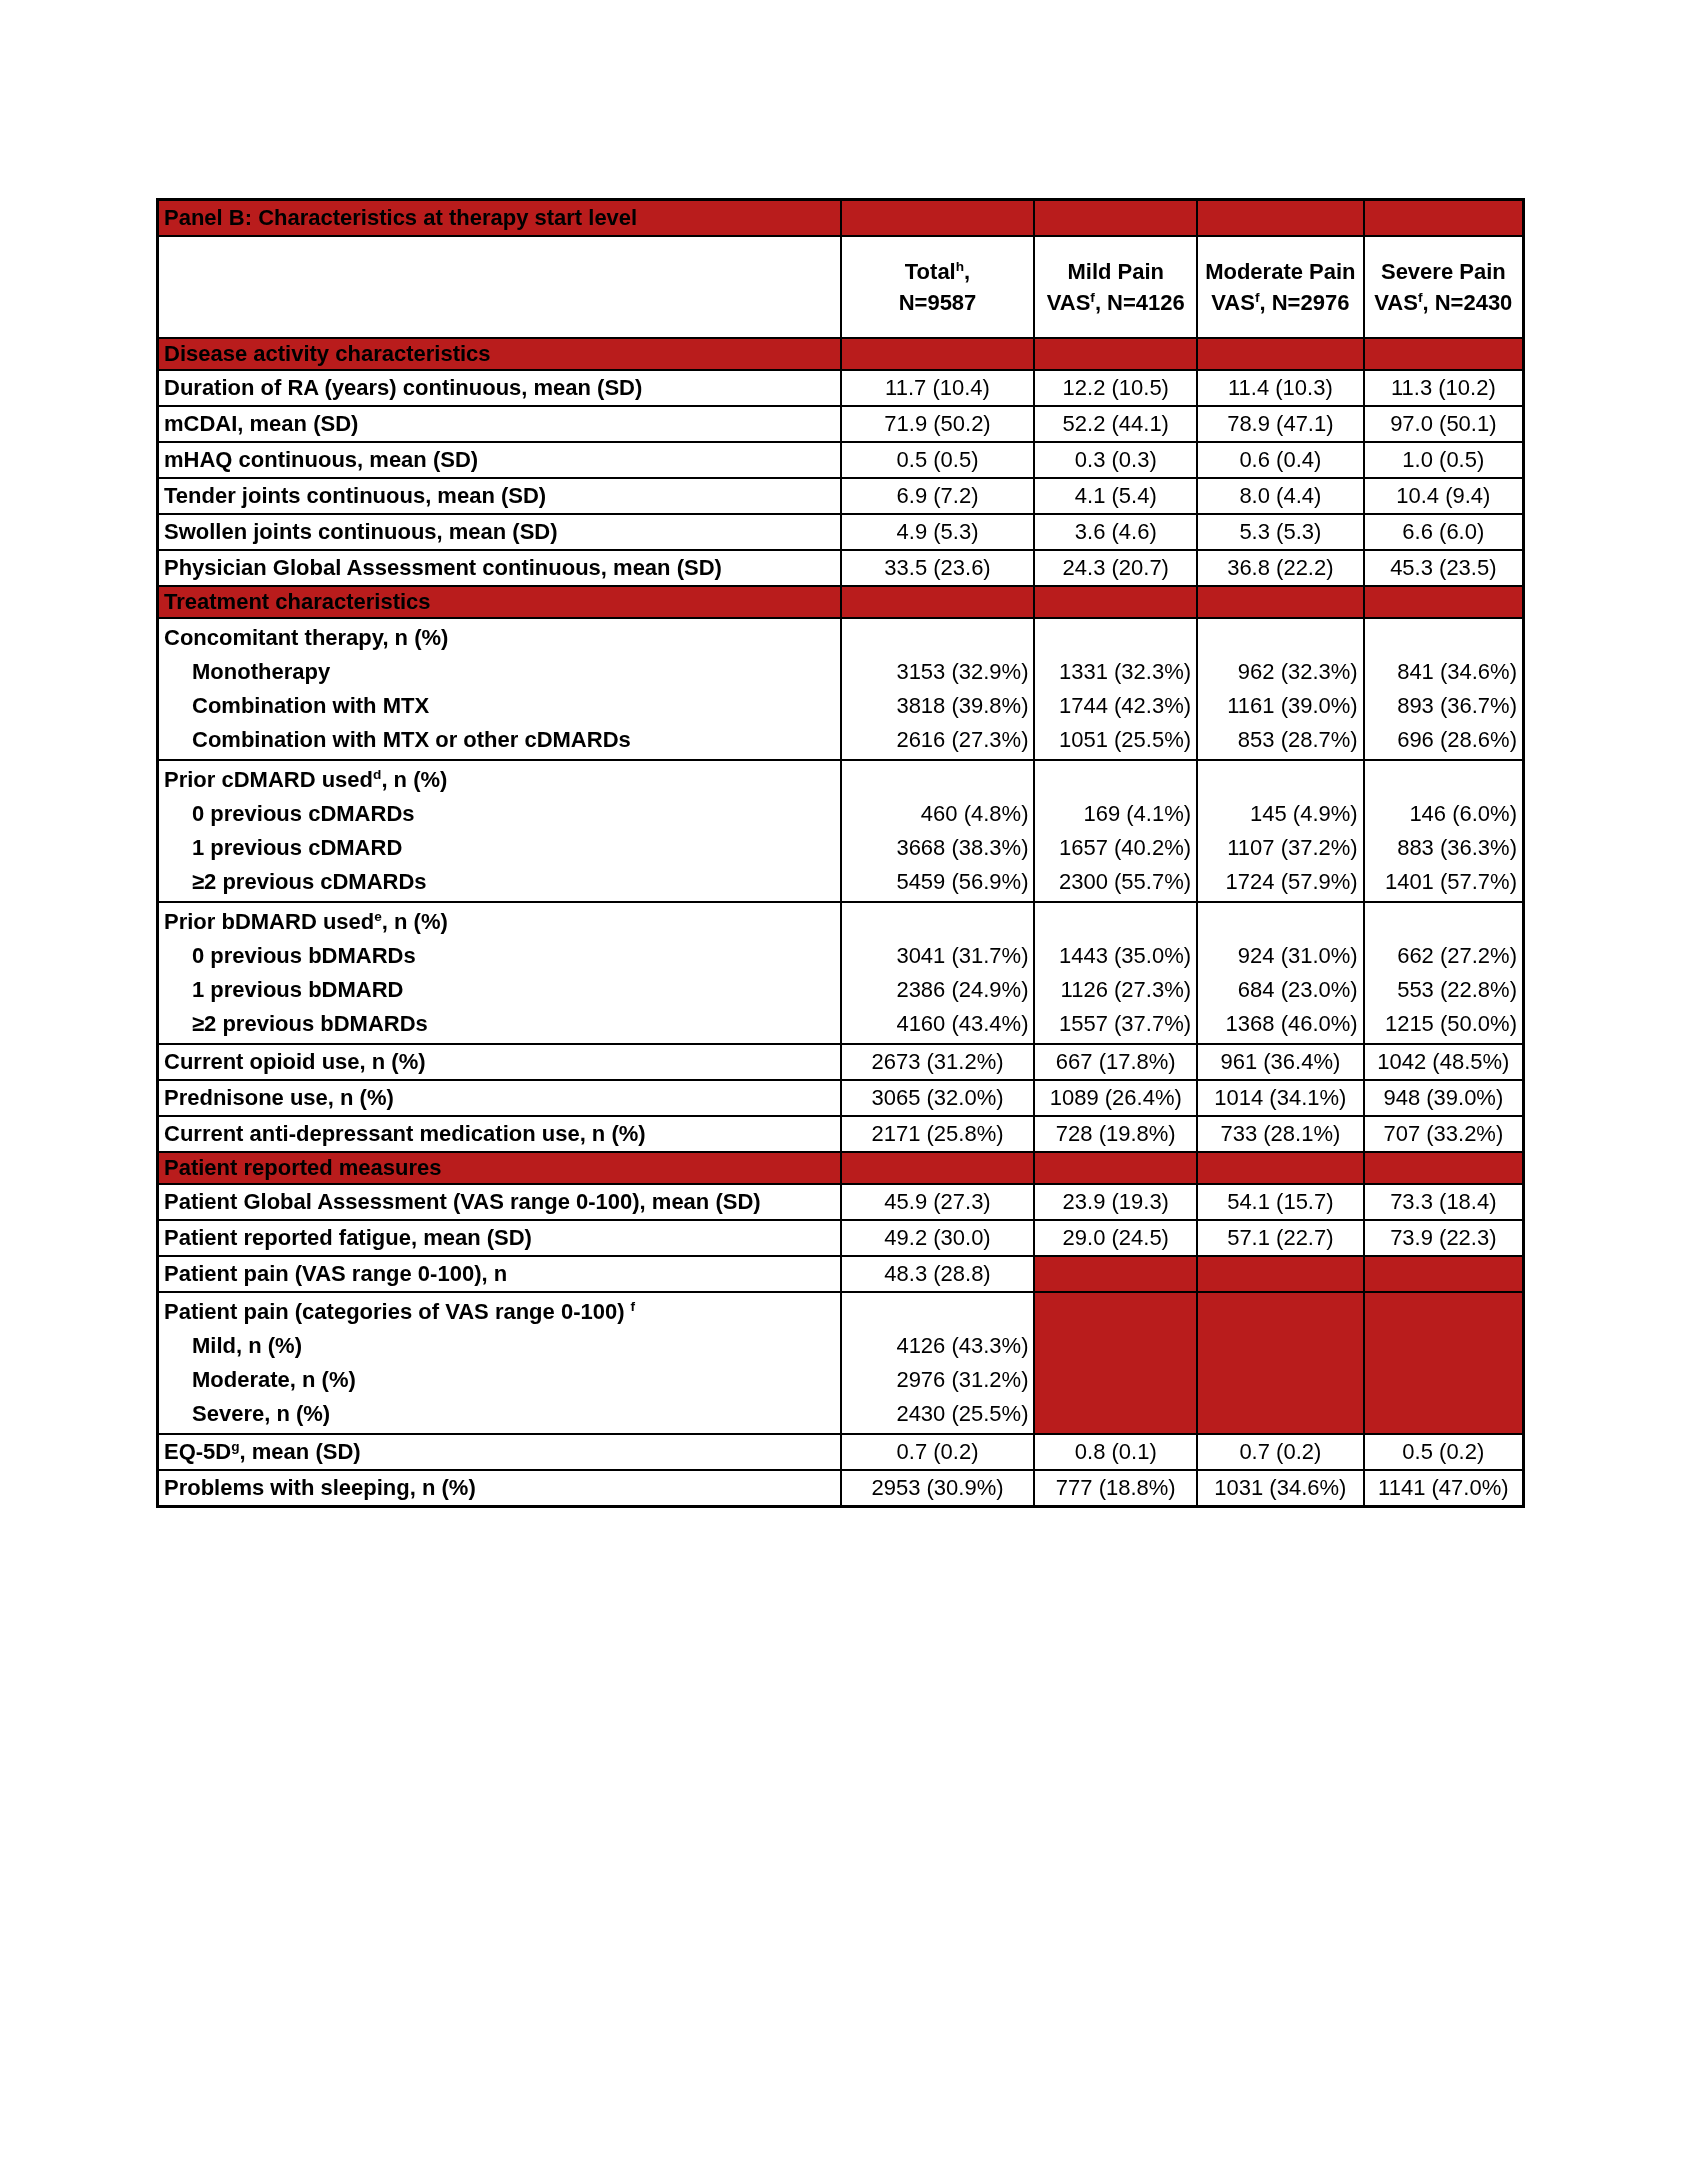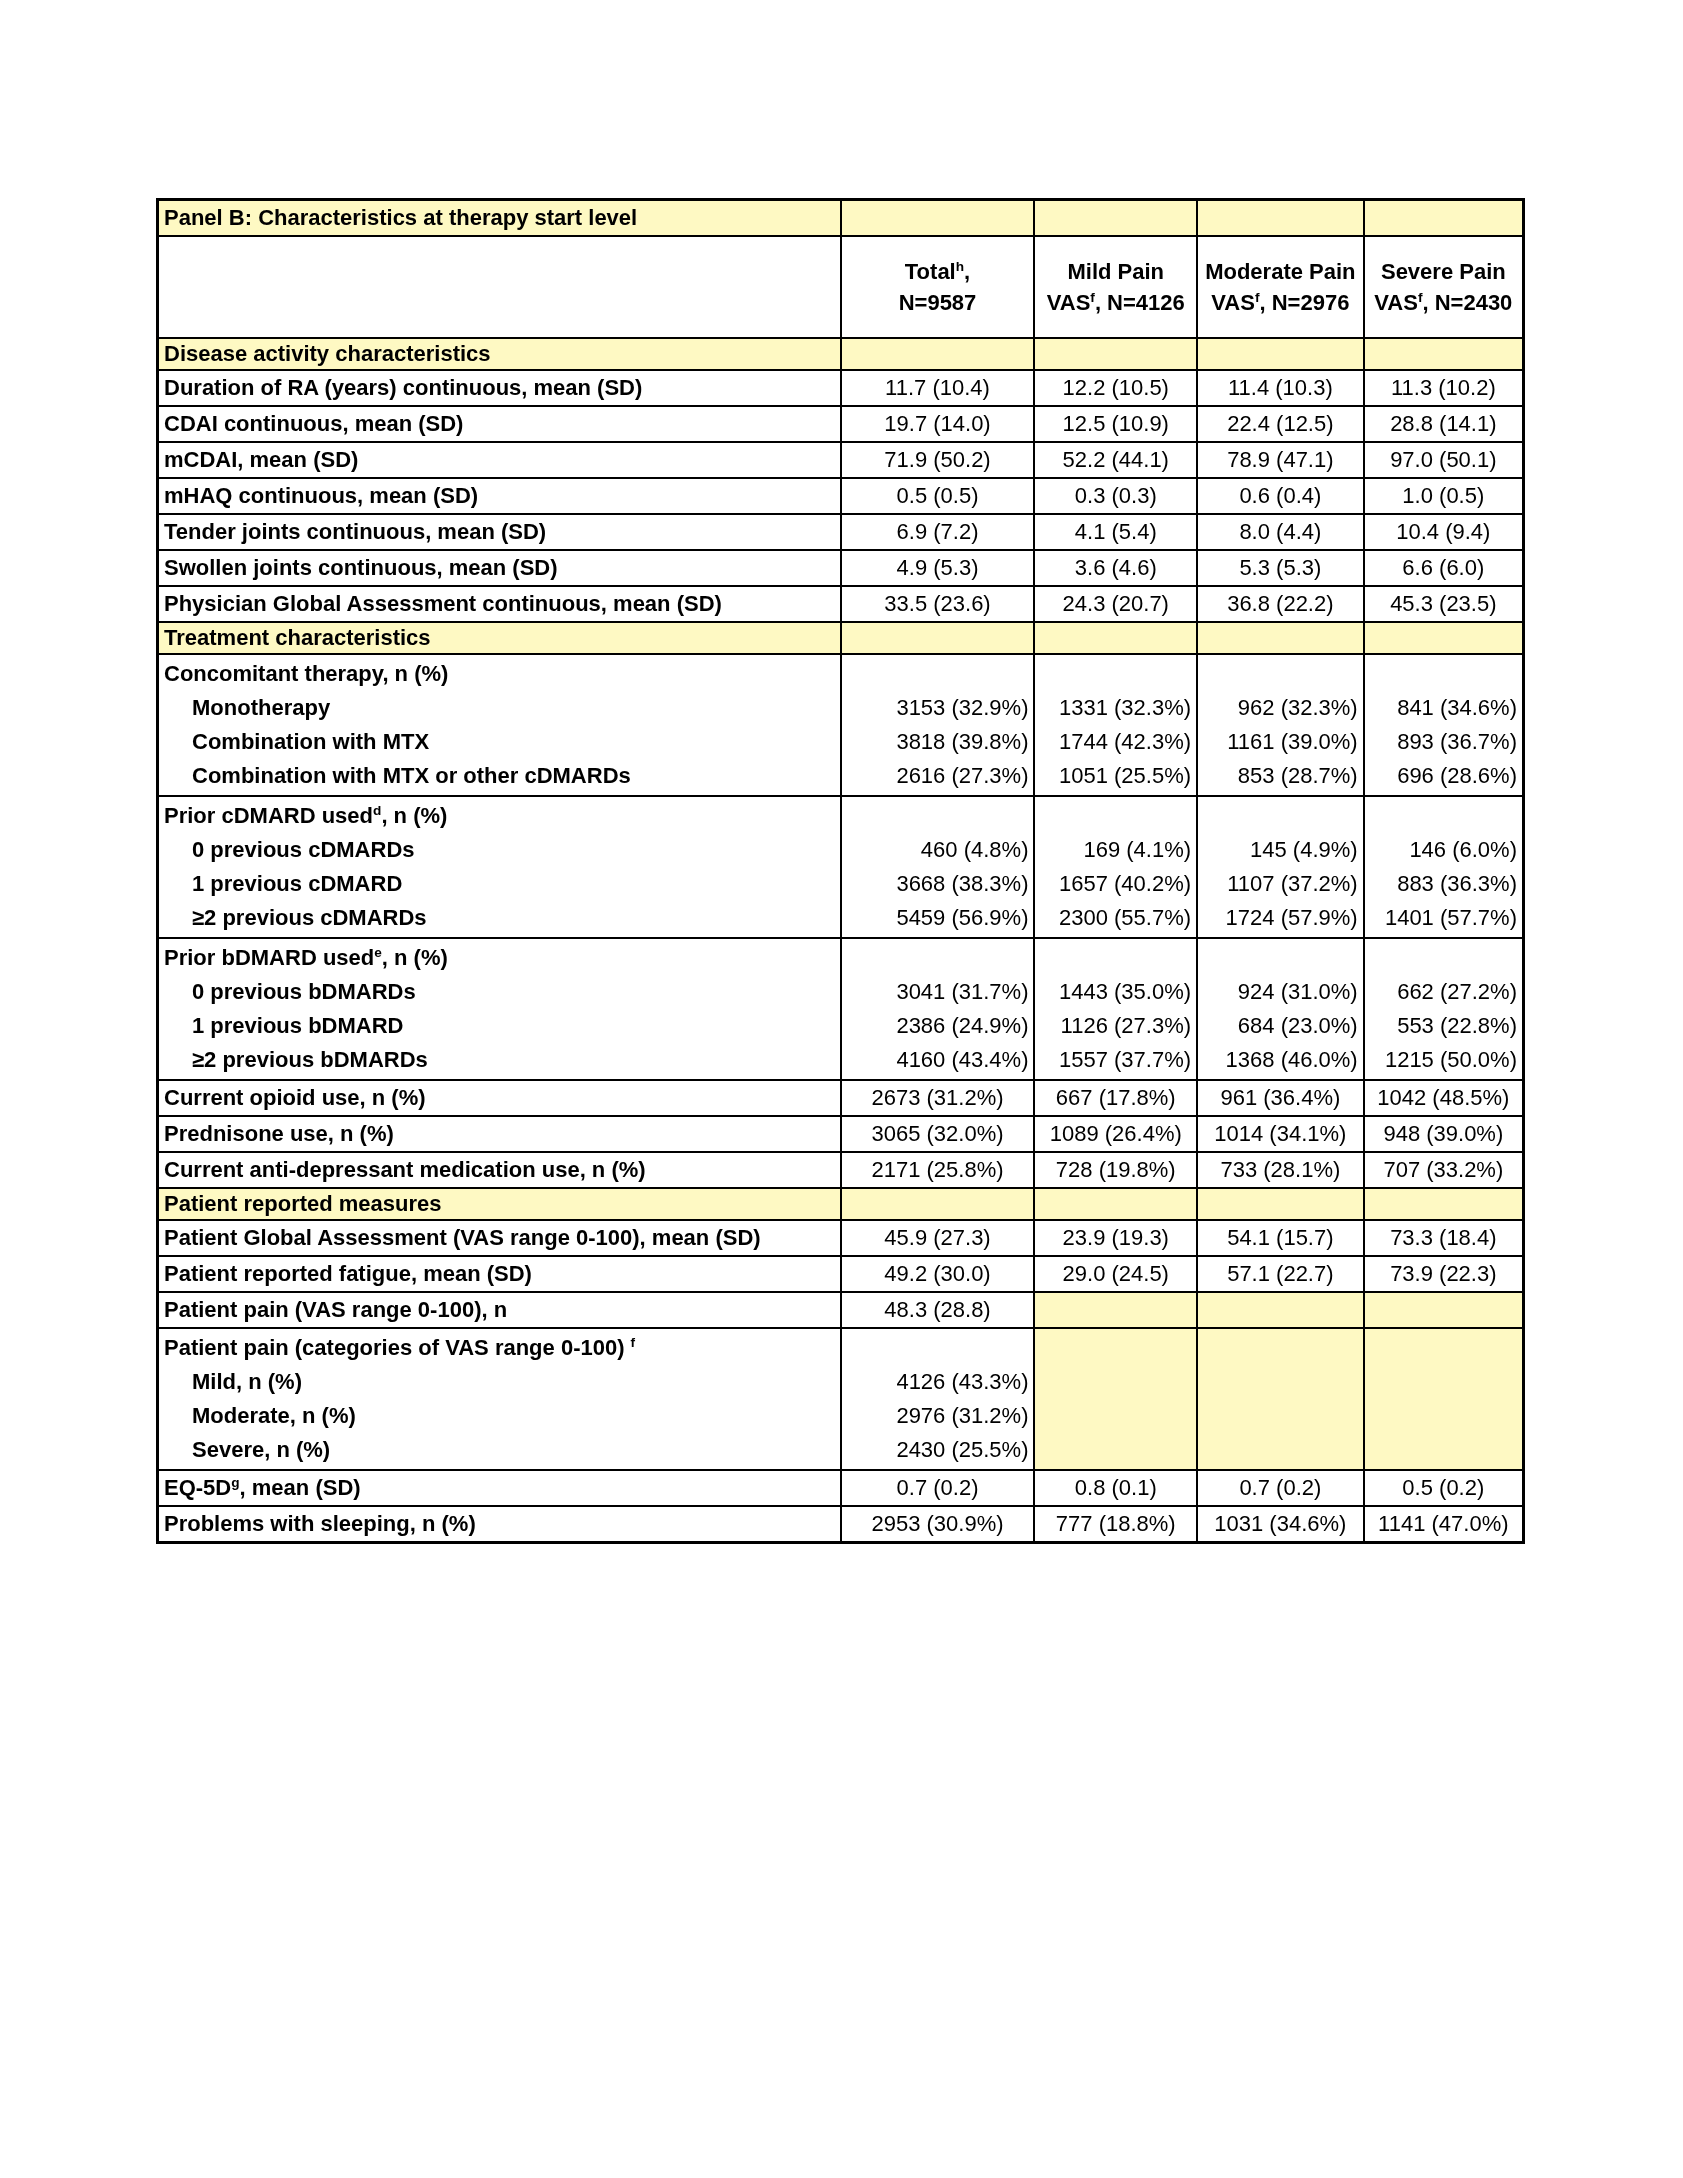--- a/index.html
+++ b/index.html
@@ -13,21 +13,21 @@
     border-collapse:collapse;width:100%;table-layout:fixed;
     border:3px solid #000;
   }
   td{
     border:2px solid #000;
     padding:2px 5px;
     font-size:22px;
     vertical-align:middle;
     overflow:hidden;
   }
-  .gray{background:#fef9c3;}
+  .gray{background:#b91c1c;}
   .bold{font-weight:bold;}
   .label{text-align:left;white-space:nowrap;}
   .val{text-align:center;white-space:nowrap;line-height:30px;}
   tr.r-banner td{line-height:30px;}
   tr.r-section td{line-height:26px;}
   tr.r-data td{line-height:30px;}
   .hdr{text-align:center;vertical-align:middle;padding:19px 2px;}
   .hline{line-height:31px;text-align:center;white-space:nowrap;}
   .glabel{vertical-align:top;}
   .gline{height:34px;line-height:34px;white-space:nowrap;}
@@ -82,27 +82,20 @@
           <td class="gray"></td>
         </tr>
         <tr class="r-data">
           <td class="label bold">Duration of RA (years) continuous, mean (SD)</td>
           <td class="val">11.7 (10.4)</td>
           <td class="val">12.2 (10.5)</td>
           <td class="val">11.4 (10.3)</td>
           <td class="val">11.3 (10.2)</td>
         </tr>
         <tr class="r-data">
-          <td class="label bold">CDAI continuous, mean (SD)</td>
-          <td class="val">19.7 (14.0)</td>
-          <td class="val">12.5 (10.9)</td>
-          <td class="val">22.4 (12.5)</td>
-          <td class="val">28.8 (14.1)</td>
-        </tr>
-        <tr class="r-data">
           <td class="label bold">mCDAI, mean (SD)</td>
           <td class="val">71.9 (50.2)</td>
           <td class="val">52.2 (44.1)</td>
           <td class="val">78.9 (47.1)</td>
           <td class="val">97.0 (50.1)</td>
         </tr>
         <tr class="r-data">
           <td class="label bold">mHAQ continuous, mean (SD)</td>
           <td class="val">0.5 (0.5)</td>
           <td class="val">0.3 (0.3)</td>

